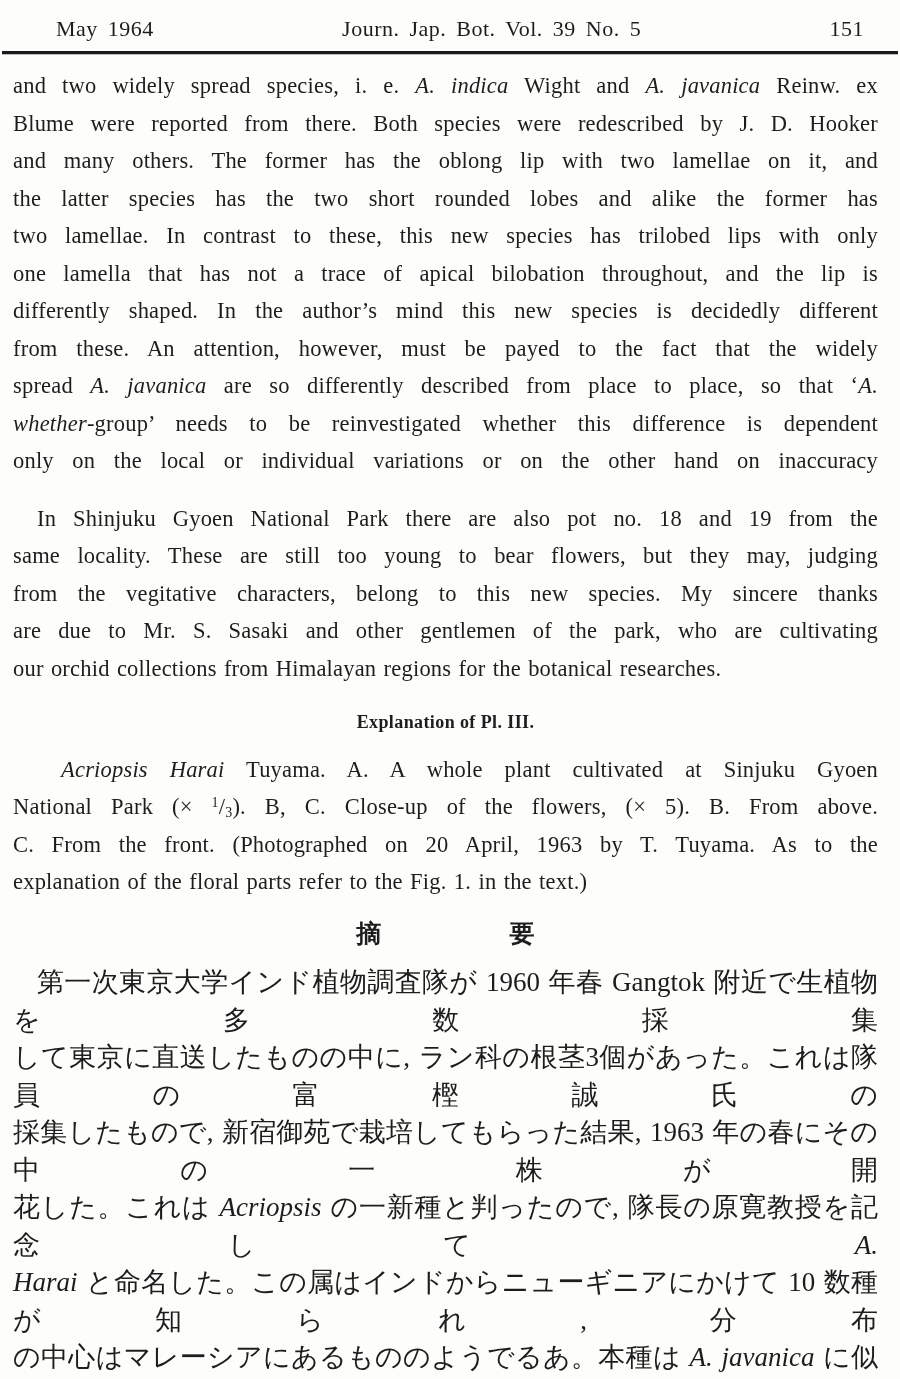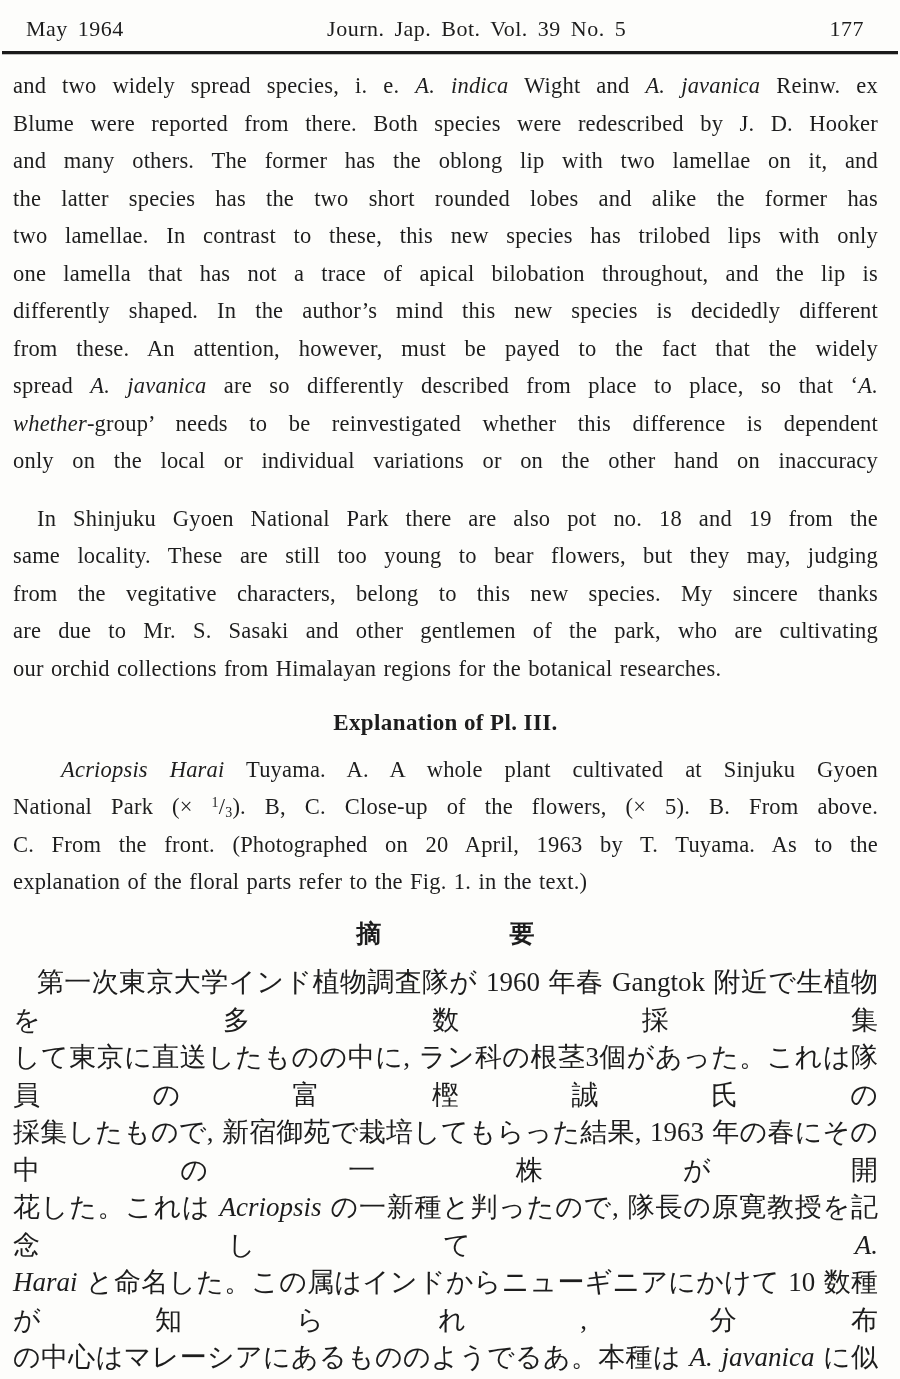--- a/index.html
+++ b/index.html
@@ -14,21 +14,21 @@
     height: 1379px;
     background: #fdfdfb;
     color: #1d1d1d;
     box-sizing: border-box;
     overflow: hidden;
   }
   
   .page-header {
     display: flex;
     align-items: flex-end;
-    padding: 15px 36px 0 26px;
+    padding: 15px 36px 0 56px;
     font-size: 22px;
     line-height: 27px;
     letter-spacing: 0.5px;
     word-spacing: 4px;
   }
   .hdr-left  { white-space: nowrap; }
   .hdr-center{ flex: 1; text-align: center; white-space: nowrap; }
   .hdr-right { white-space: nowrap; }
   .header-rule {
     height: 3px;
@@ -53,21 +53,21 @@
   }
   .line.last { text-align-last: left; }
   .para.ja .line { font-size: 27px; letter-spacing: 0; }
   i { font-style: italic; }
   sup, sub { font-size: 0.62em; line-height: 0; }
   sup { vertical-align: 0.5em; }
   sub { vertical-align: -0.2em; }
   .heading-en {
     text-align: center;
     font-weight: bold;
-    font-size: 23px;
+    font-size: 18px;
     line-height: 37.5px;
     margin: 17px 0 9px 0;
     letter-spacing: 0.4px;
   }
   .heading-cjk {
     display: flex;
     justify-content: center;
     gap: 128px;
     font-weight: bold;
     font-size: 25px;
@@ -75,21 +75,21 @@
     margin: 14px 0 12px 0;
   }
 </style>
 </head>
 <body>
 
 <div class="page">
   <div class="page-header">
     <span class="hdr-left">May 1964</span>
     <span class="hdr-center">Journ. Jap. Bot. Vol. 39 No. 5</span>
-    <span class="hdr-right">177</span>
+    <span class="hdr-right">151</span>
   </div>
   <div class="header-rule"></div>
   <div class="doc-body">
       <div class="para">
         <div class="line"><span>and two widely spread species, i. e. </span><i>A. indica</i><span> Wight and </span><i>A. javanica</i><span> Reinw.  ex</span></div>
         <div class="line"><span>Blume were reported from there.  Both species were redescribed by J. D. Hooker</span></div>
         <div class="line"><span>and many others.  The former has the oblong lip with two lamellae on it, and</span></div>
         <div class="line"><span>the latter species has the two short rounded lobes and alike the former has</span></div>
         <div class="line"><span>two lamellae.  In contrast to these, this new species has trilobed lips with only</span></div>
         <div class="line"><span>one lamella that has not a trace of apical bilobation throughout, and the lip is</span></div>

